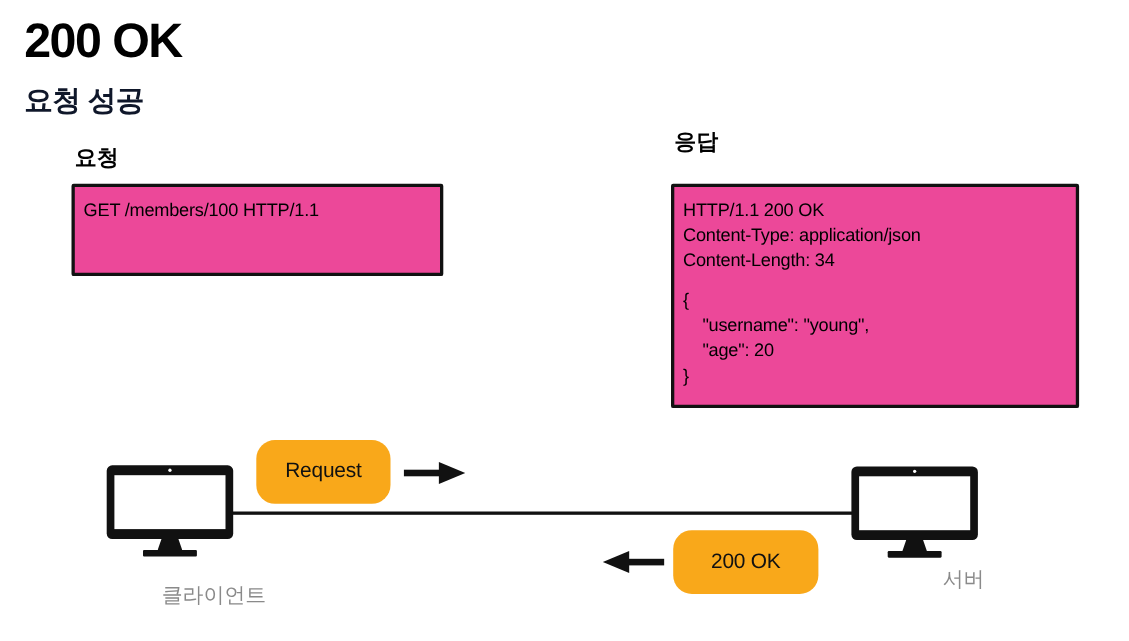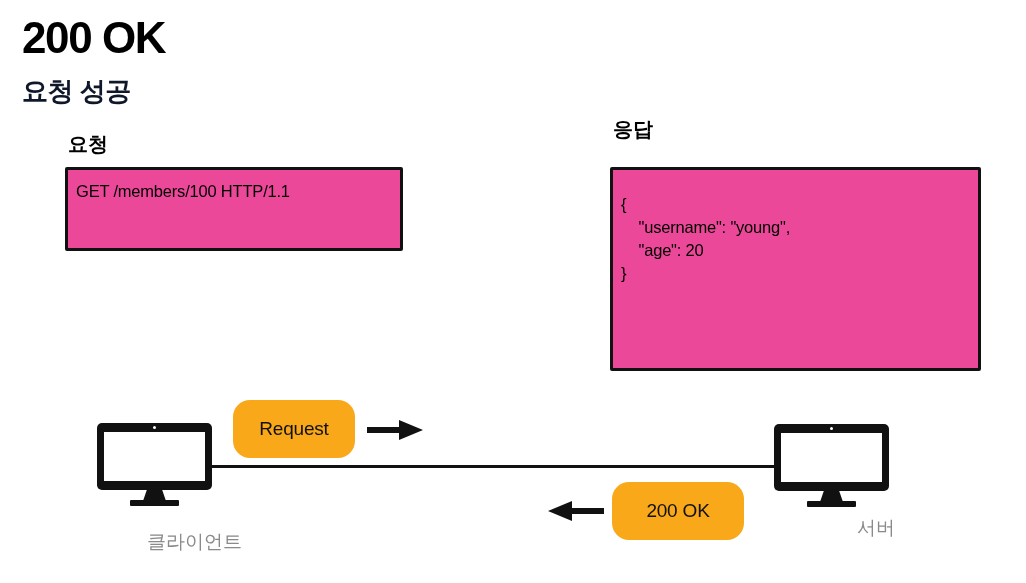--- a/index.html
+++ b/index.html
@@ -202,20 +202,23 @@
 
 <div id="request-caption" class="section-caption">요청</div>
 
 <div id="request-box" class="msg-box">
   <div class="msg-line">GET /members/100 HTTP/1.1</div>
 </div>
 
 <div id="response-caption" class="section-caption">응답</div>
 
 <div id="response-box" class="msg-box">
+  <div class="msg-line">HTTP/1.1 200 OK</div>
+  <div class="msg-line">Content-Type: application/json</div>
+  <div class="msg-line">Content-Length: 34</div>
   <div class="msg-line spacer"></div>
   <div class="msg-line">{</div>
   <div class="msg-line">    "username": "young",</div>
   <div class="msg-line">    "age": 20</div>
   <div class="msg-line">}</div>
 </div>
 
 <div id="network-line"></div>
 
 <div id="client-monitor" class="monitor">

